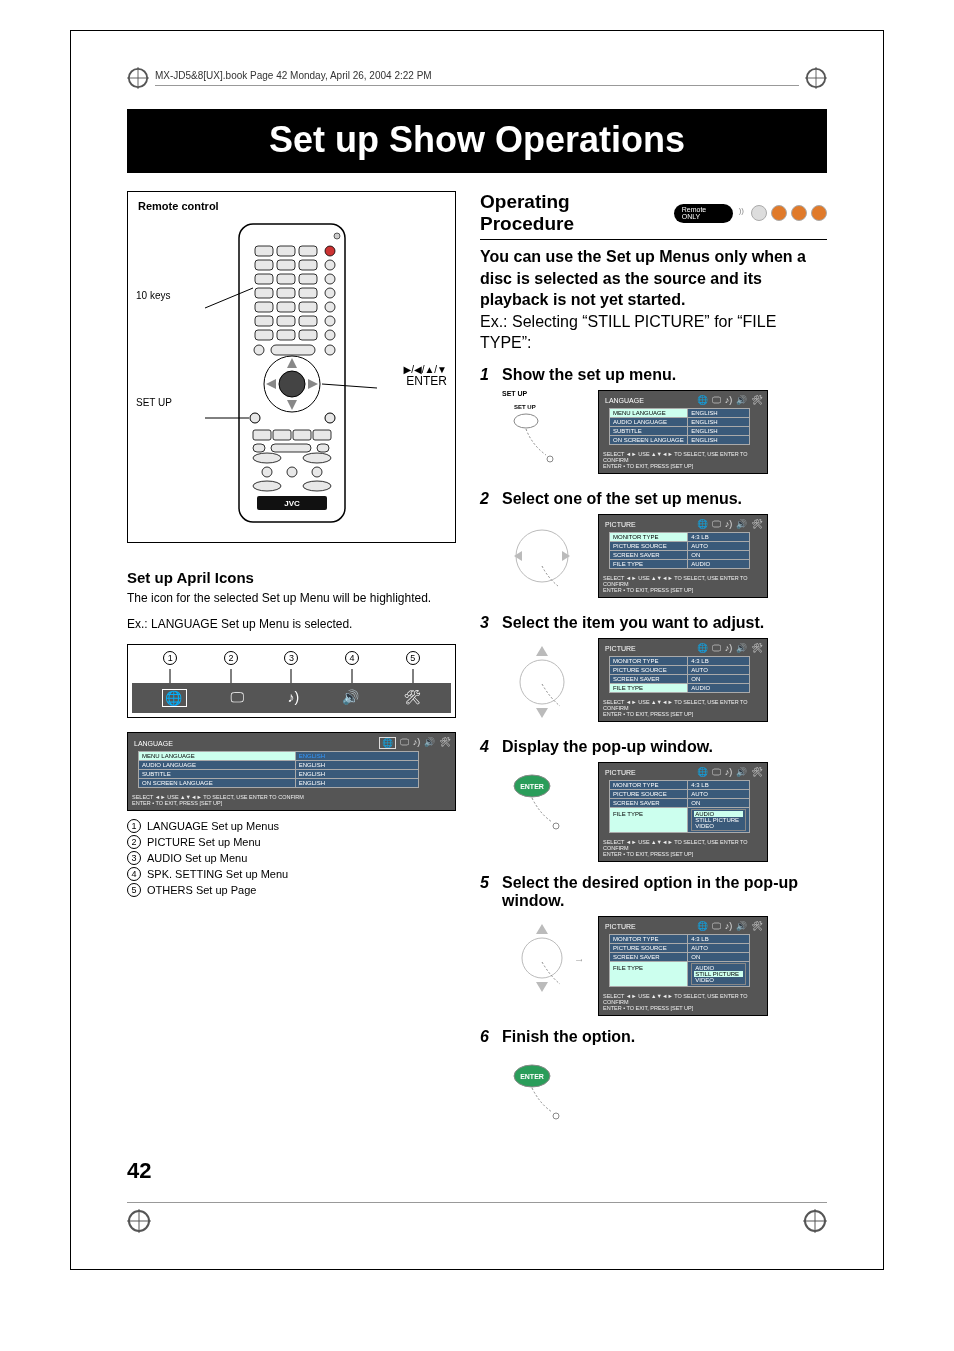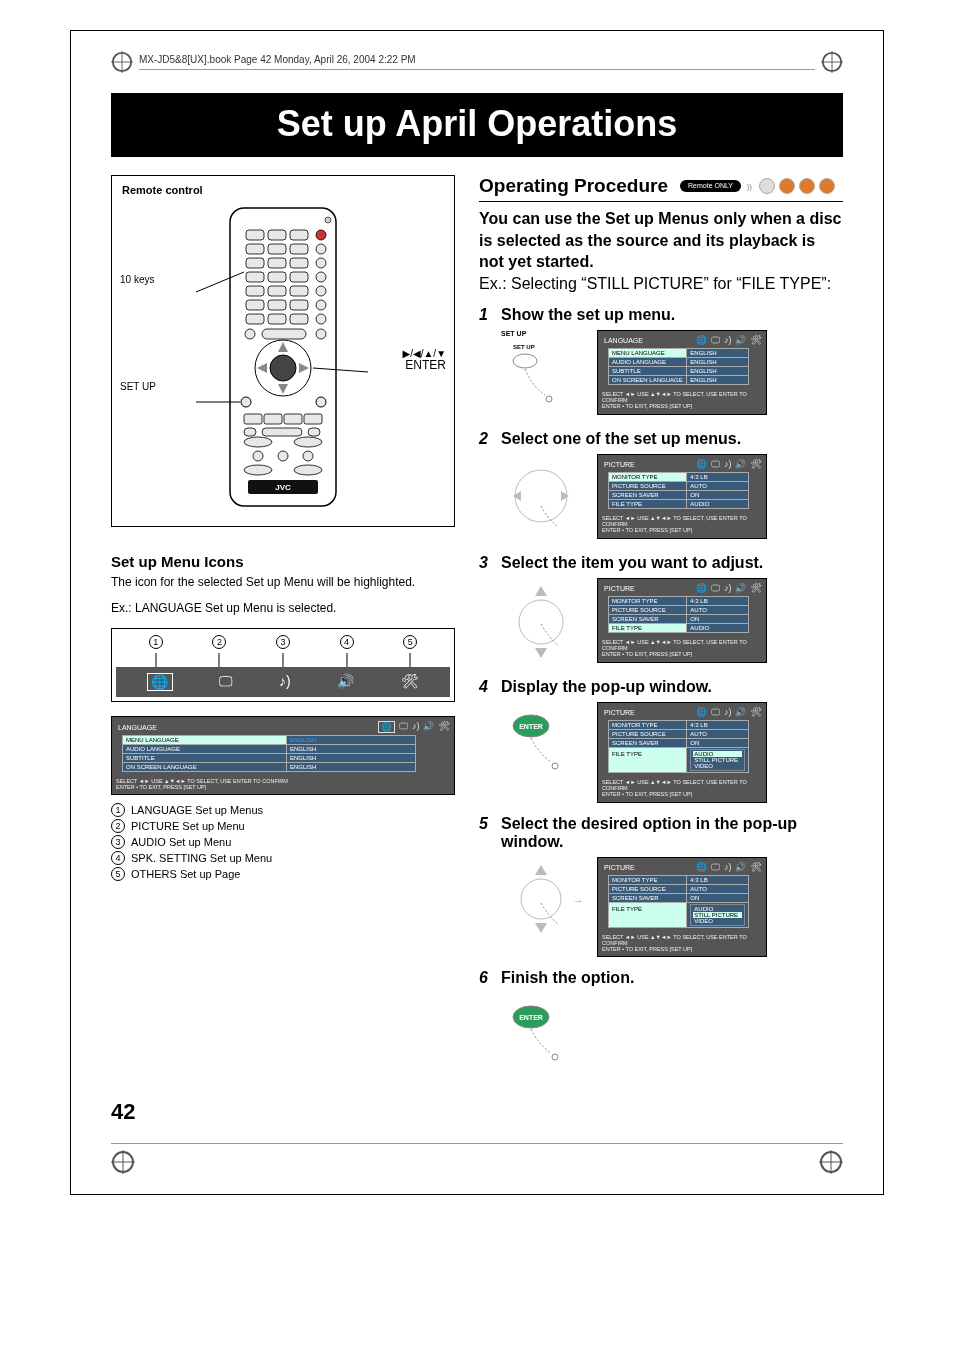--- a/index.html
+++ b/index.html
@@ -6,21 +6,21 @@
     body {
       font-family: Arial, Helvetica, sans-serif;
       background: #fff;
       width: 954px;
       margin: 0 auto;
       position: relative;
     }
     .page-outer {
       border: 1px solid #000;
       margin: 30px 70px 30px 70px;
-      padding: 0;
+      padding: 16px;
       position: relative;
     }
     .page-inner {
       padding: 20px 40px 20px 40px;
     }
 
     .header-line {
       display: flex; align-items: center; gap: 6px;
       font-size: 10px; color: #333;
       padding-bottom: 10px;
@@ -188,21 +188,21 @@
       <span class="hl-text">MX-JD5&amp;8[UX].book  Page 42  Monday, April 26, 2004  2:22 PM</span>
       <span class="hl-reg">
         <svg viewBox="0 0 24 24">
             <circle cx="12" cy="12" r="10" fill="none" stroke="#555" stroke-width="2"></circle>
             <line x1="12" y1="0" x2="12" y2="24" stroke="#555"></line>
             <line x1="0" y1="12" x2="24" y2="12" stroke="#555"></line>
           </svg>
       </span>
     </div>
 
-    <h1 class="title">Set up April Operations</h1>
+    <h1 class="title">Set up Show Operations</h1>
 
     <div class="cols">
 
       <div class="col-left">
         <div class="remote-box">
           <div class="rb-title">Remote control</div>
 
           <span class="remote-label" style="left:8px; top:98px;">10 keys</span>
           <span class="remote-label" style="left:8px; top:205px;">SET UP</span>
           <span class="remote-label" style="right:8px; top:172px; text-align:right; font-size:10px; line-height:1.1;">
@@ -279,21 +279,21 @@
                   <circle cx="120" cy="254" r="5"></circle>
                 <ellipse cx="70" cy="268" rx="14" ry="5"></ellipse>
                   <ellipse cx="120" cy="268" rx="14" ry="5"></ellipse>
               </g>
               <rect x="60" y="278" width="70" height="14" rx="2" fill="#111"></rect>
               <text x="95" y="288" fill="#fff" font-size="8" font-weight="bold" text-anchor="middle" font-family="Arial">JVC</text>
             </svg>
           </div>
         </div>
 
-        <div class="section-h">Set up Menu Icons</div>
+        <div class="section-h">Set up April Icons</div>
         <div class="body-text">The icon for the selected Set up Menu will be highlighted.</div>
         <div class="body-text" style="margin-top:10px;">Ex.: LANGUAGE Set up Menu is selected.</div>
 
         <div class="menu-icons-fig">
           <div class="menu-icons-row">
             <span class="icon-num">1</span>
             <span class="icon-num">2</span>
             <span class="icon-num">3</span>
             <span class="icon-num">4</span>
             <span class="icon-num">5</span>

